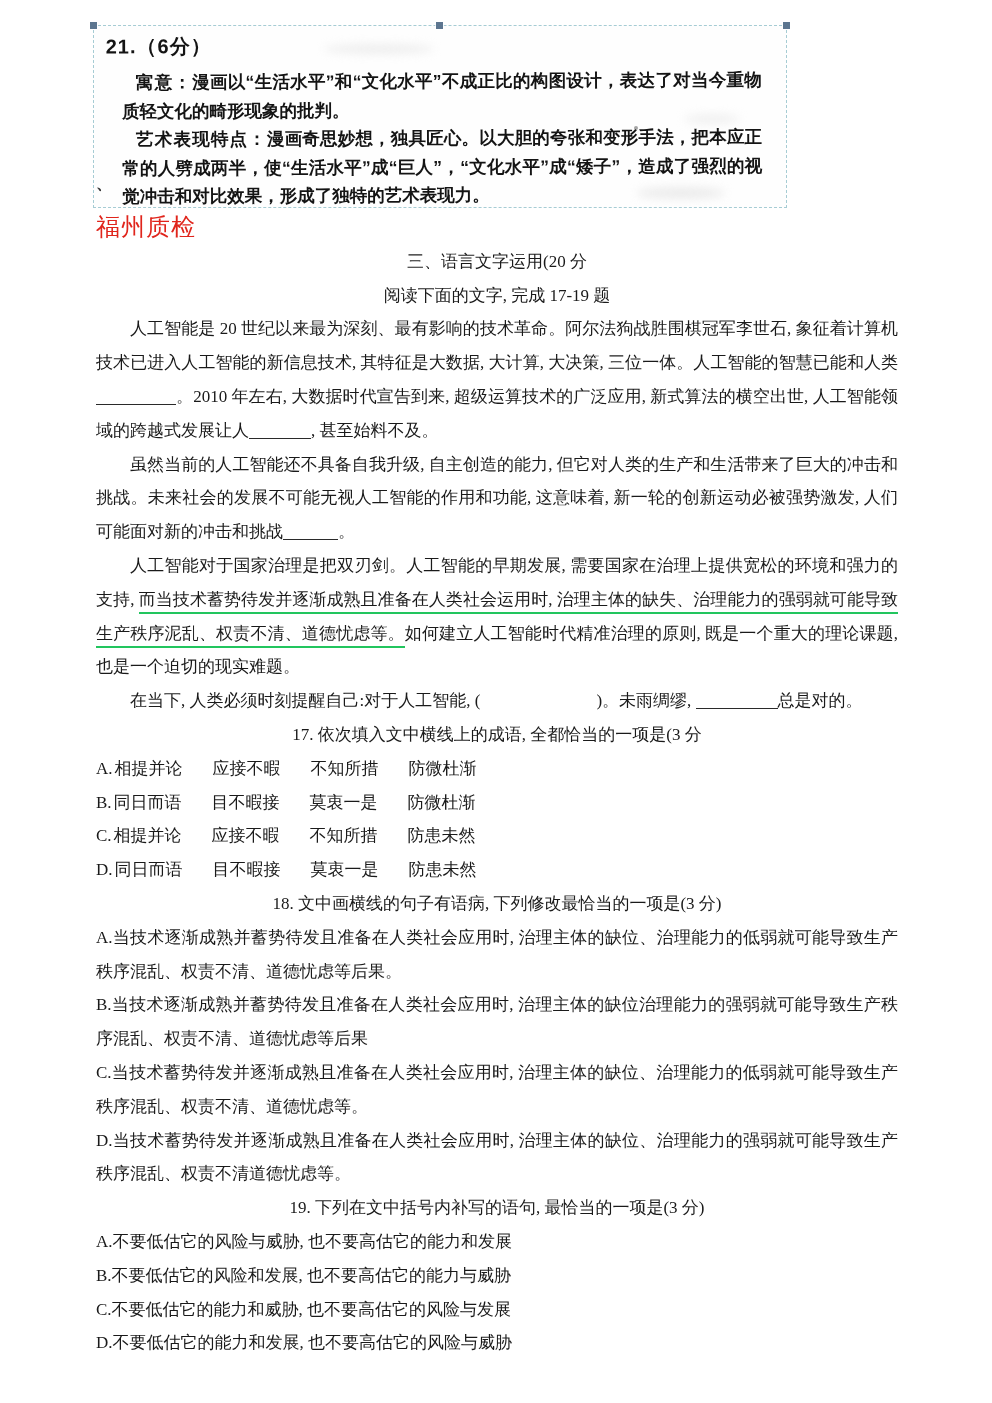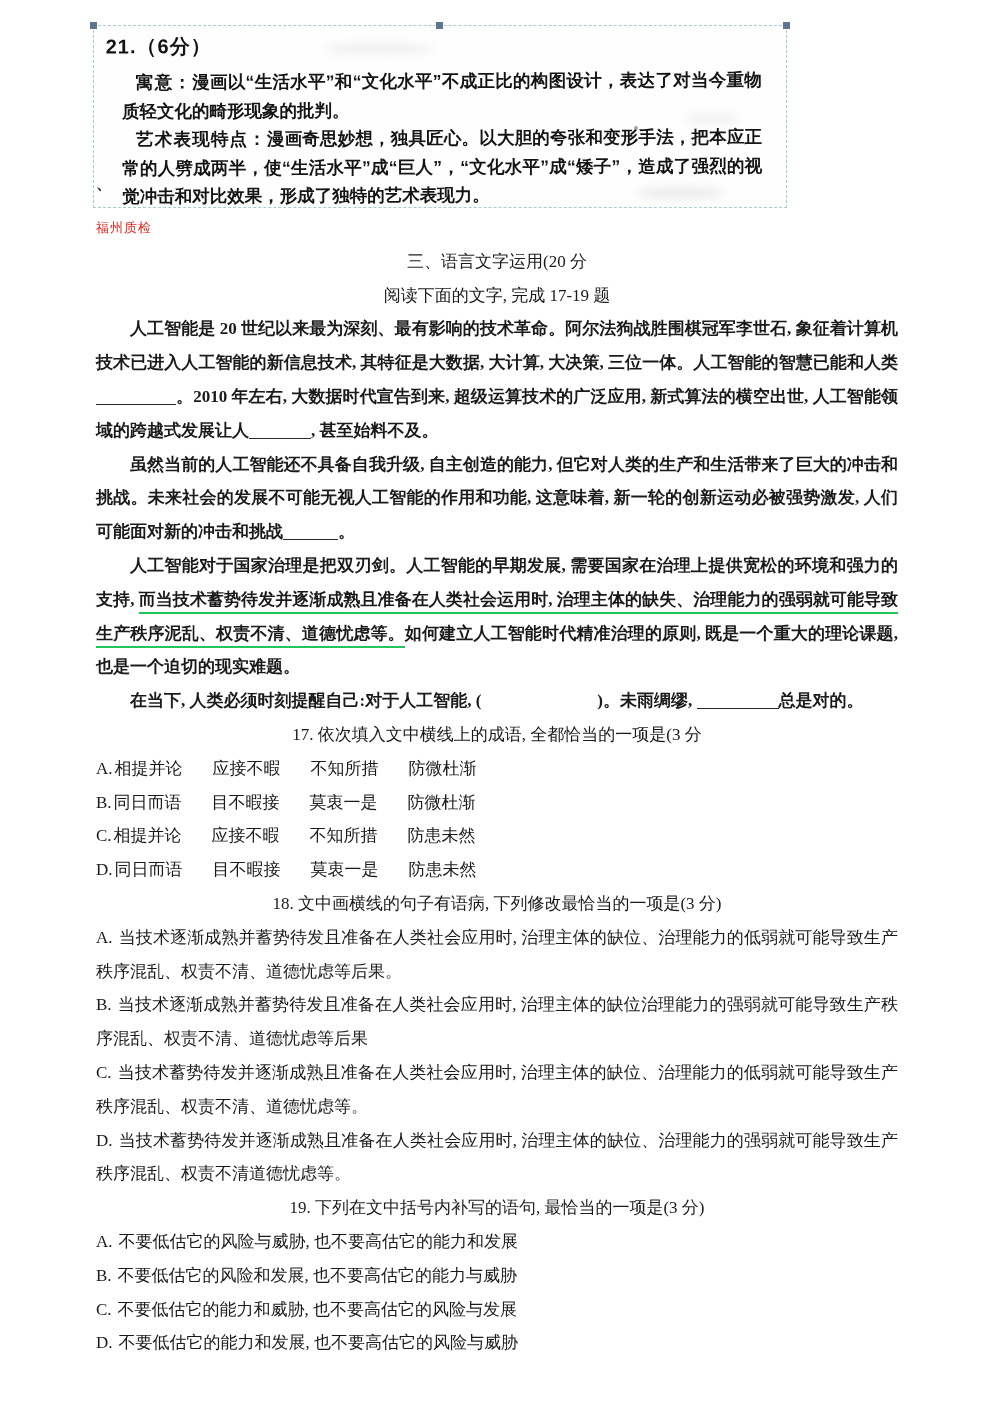--- a/index.html
+++ b/index.html
@@ -47,27 +47,27 @@
   .scan-dot{position:absolute;right:148px;top:100px;width:4px;height:4px;background:#777;border-radius:50%;opacity:.65;filter:blur(.5px);}
   .stray{position:absolute;left:2px;top:148px;font-size:16px;font-weight:700;color:#333;}
 
   
   .article{
     position:absolute;left:96px;top:211px;width:802px;
     font-size:17px;line-height:33.8px;
   }
   .article > div, .article p{margin:0;}
   .section-heading{
-    color:var(--accent);font-size:13px;letter-spacing:1px;
+    color:var(--accent);font-size:24px;letter-spacing:1px;
   }
-  .para{text-align:justify;text-indent:34px;font-weight:bold;}
+  .para{text-align:justify;text-indent:34px;}
   .plain-line{text-align:center;}
   .opt-row{text-align:justify;}
   .opt-label{}
-  .opt-text{margin-left:6px;}
+  .opt-text{}
   .idiom{margin-left:2px;}
   .idiom + .idiom{margin-left:30px;}
   .blank{
     display:inline-block;height:10px;border-bottom:1px solid #2a2a2a;
     vertical-align:-3px;
   }
   .gap{display:inline-block;height:2px;}
   .ul{
     border-bottom:2px solid #22c55e;padding-bottom:3px;
   }

